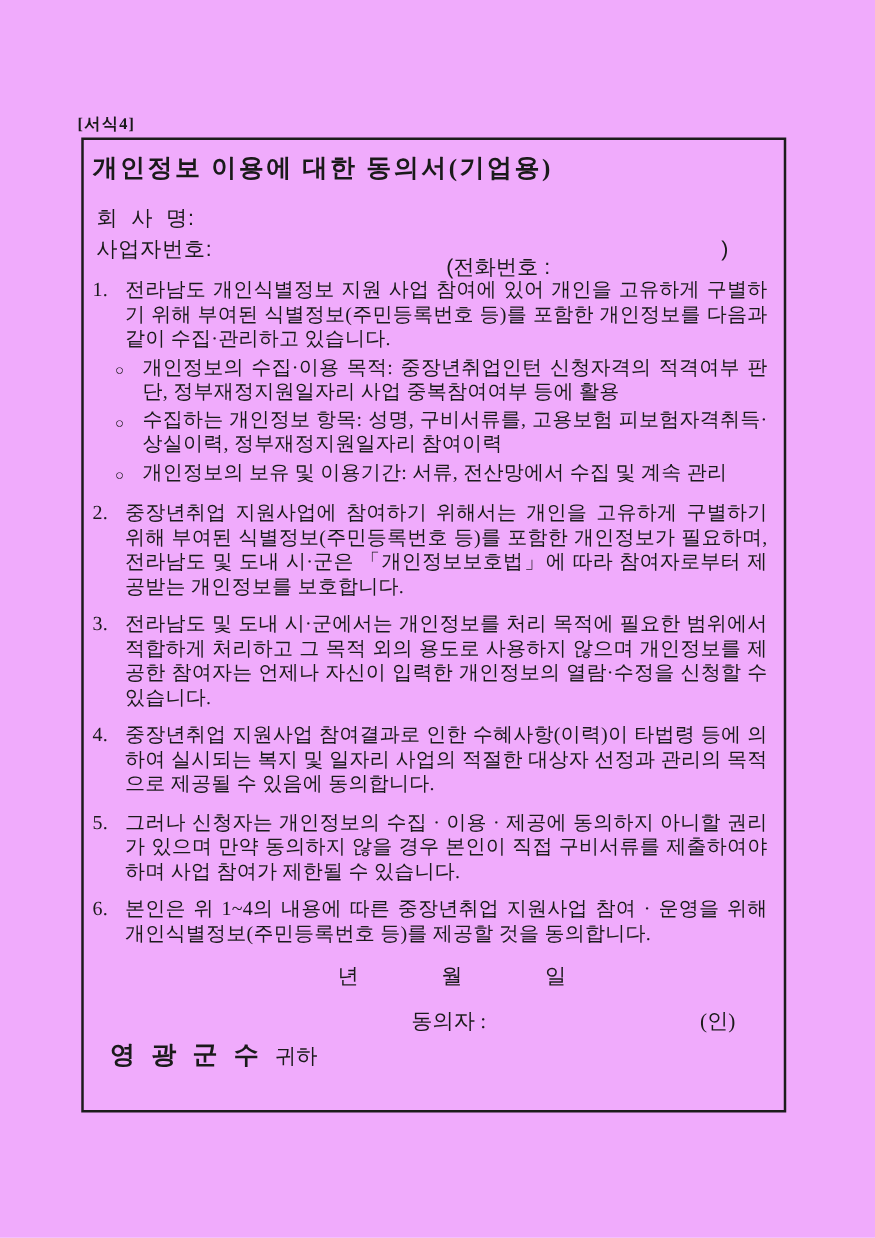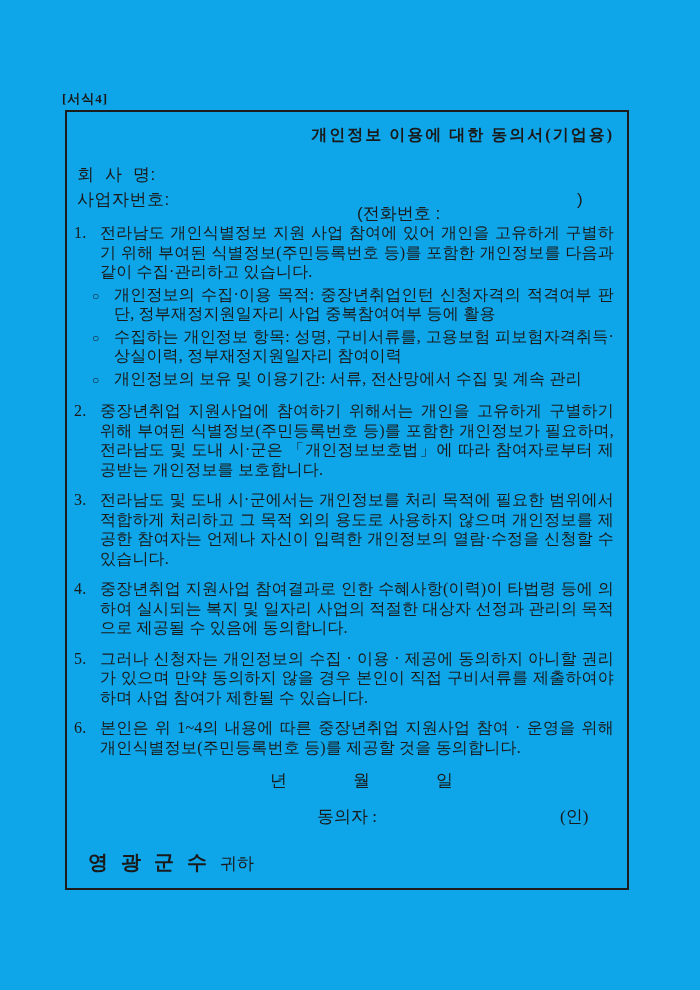--- a/index.html
+++ b/index.html
@@ -1,21 +1,21 @@
 <!DOCTYPE html>
 <html lang="ko"><head>
 <meta charset="utf-8">
 <style>
   html, body { margin: 0; padding: 0; }
   body { background: #ffffff; }
   .sheet {
     position: relative;
     width: 700px;
     height: 990px;
-    background: #0ea5e9;
+    background: #f0abfc;
     color: #1a1a1a;
     font-family: "Liberation Serif", "DejaVu Serif", serif;
     overflow: hidden;
   }
   .form-tag {
     position: absolute;
     left: 62px;
     top: 90px;
     font-size: 13px;
     font-weight: bold;
@@ -26,22 +26,22 @@
     left: 65px;
     top: 110px;
     width: 564px;
     height: 780px;
     box-sizing: border-box;
     border: 2px solid #1c1c1c;
     padding: 4px 13px 0 7px;
   }
   .title {
     margin: 3px 0 0 0;
-    text-align: right;
-    font-size: 16px;
+    text-align: left;
+    font-size: 20px;
     font-weight: bold;
     letter-spacing: 2px;
     line-height: 32px;
   }
   .fields {
     margin: 11px 0 0 3px;
     font-family: "Liberation Sans", "DejaVu Sans", sans-serif;
     font-size: 17px;
     line-height: 25px;
   }
@@ -76,24 +76,24 @@
     gap: 66px;
     font-size: 17px;
     line-height: 20px;
   }
   .footer-sign {
     margin-top: 14px;
     position: relative;
     height: 22px;
     font-size: 17px;
   }
-  .signer-label { position: absolute; left: 243px; top: 0; }
+  .signer-label { position: absolute; left: 255px; top: 0; }
   .seal-label { position: absolute; left: 486px; top: 0; }
   .recipient {
-    margin-top: 22px;
+    margin-top: 4px;
     padding-left: 14px;
     line-height: 26px;
   }
   .recipient-name {
     font-weight: bold;
     font-size: 20px;
     letter-spacing: 4px;
   }
   .recipient-suffix {
     font-size: 17px;

